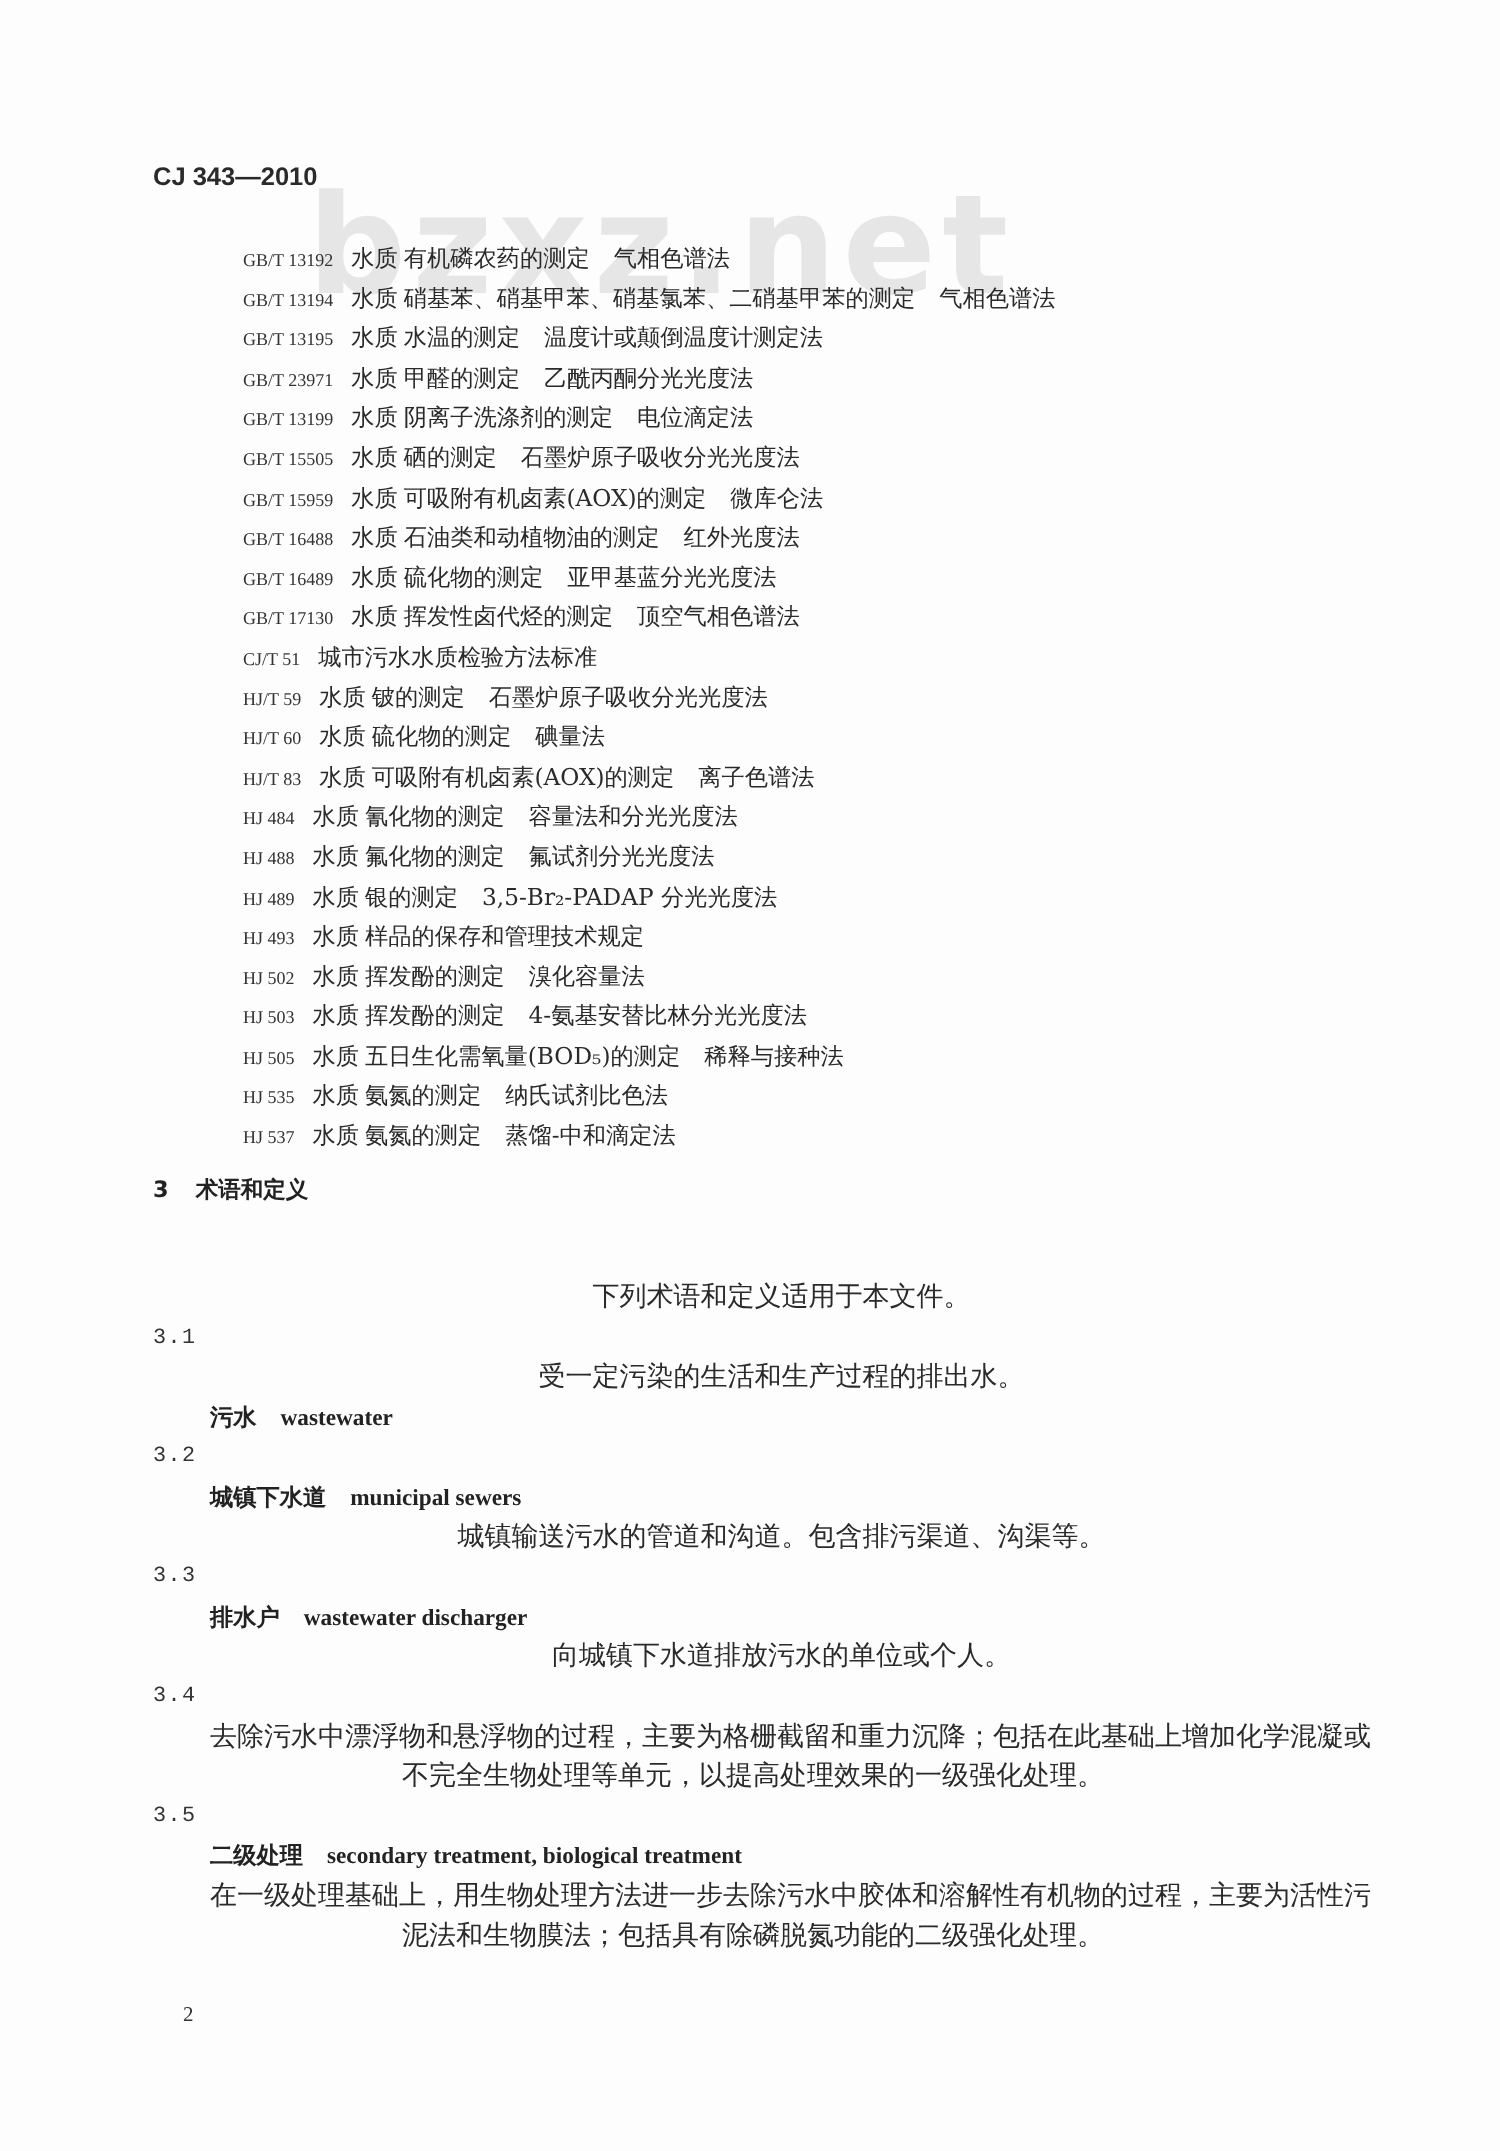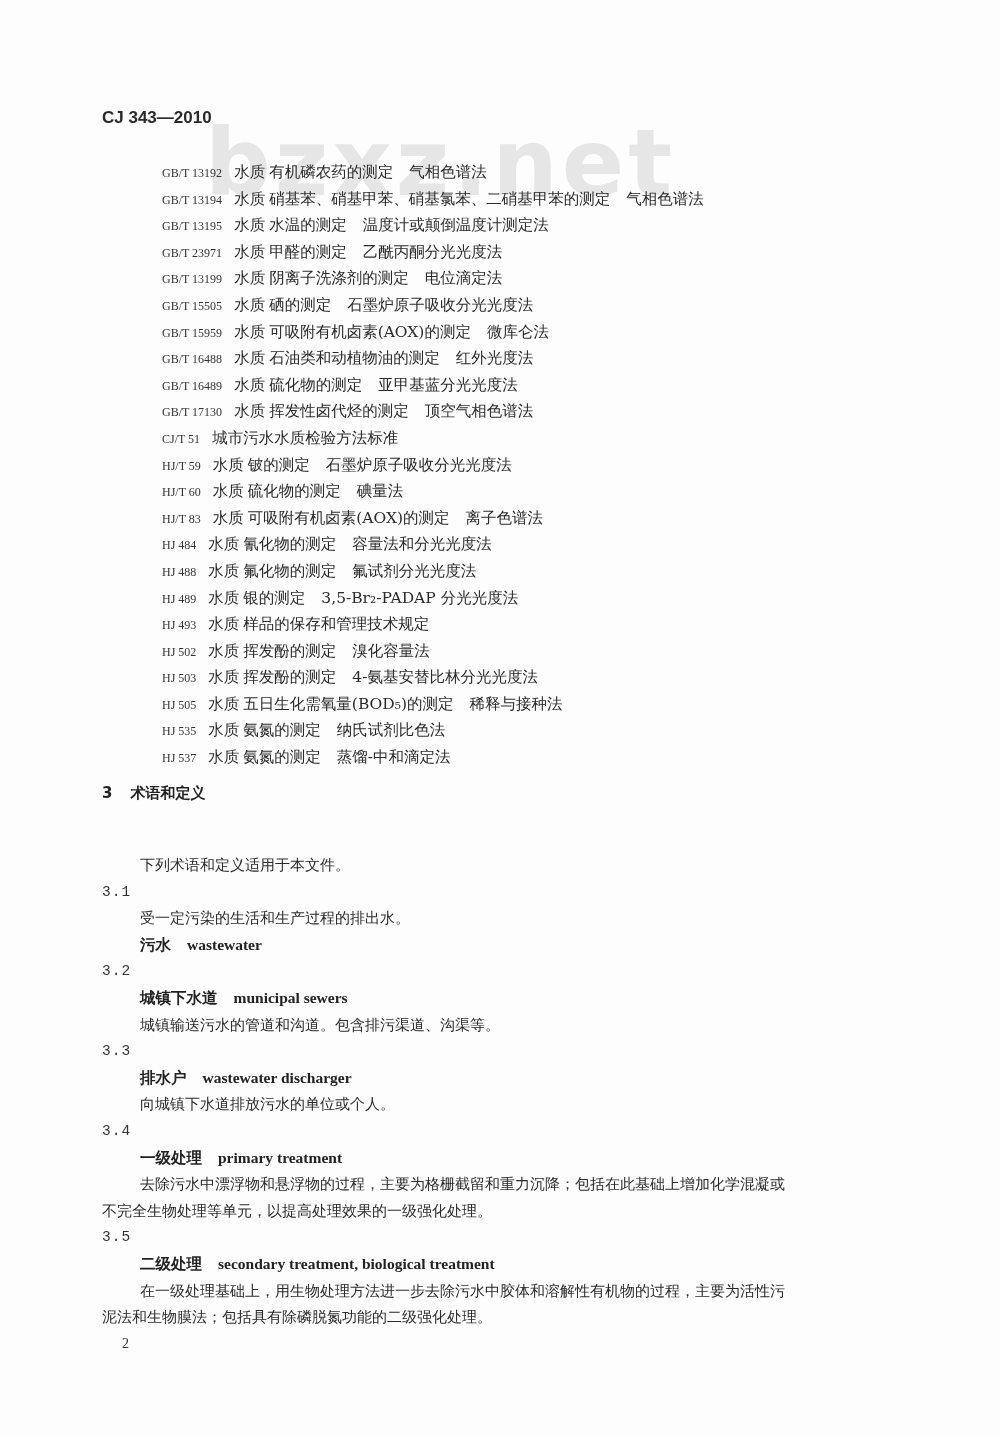--- a/index.html
+++ b/index.html
@@ -107,22 +107,23 @@
       font-weight: bold;
       margin-right: 16px;
     }
     .term-en {
       font-family: "Liberation Serif", "DejaVu Serif", serif;
       font-weight: bold;
       font-size: 15.5px;
     }
     .def {
       font-family: "DejaVu Sans", "Liberation Sans", sans-serif;
-      font-size: 15px;
+      font-size: 18px;
       color: #2a2a2a;
+      text-align: center;
     }
     .page-number {
       position: absolute;
       left: 122px;
       top: 1336px;
       font-family: "Liberation Serif", "DejaVu Serif", serif;
       font-size: 14px;
       color: #333;
       z-index: 1;
     }
@@ -175,21 +176,20 @@
 
     <div class="line clause-num">3.2</div>
     <div class="line indent"><span class="term-zh">城镇下水道</span><span class="term-en">municipal sewers</span></div>
     <div class="line indent def">城镇输送污水的管道和沟道。包含排污渠道、沟渠等。</div>
 
     <div class="line clause-num">3.3</div>
     <div class="line indent"><span class="term-zh">排水户</span><span class="term-en">wastewater discharger</span></div>
     <div class="line indent def">向城镇下水道排放污水的单位或个人。</div>
 
     <div class="line clause-num">3.4</div>
-    <div class="line indent"><span class="term-zh">一级处理</span><span class="term-en">primary treatment</span></div>
     <div class="line indent def">去除污水中漂浮物和悬浮物的过程，主要为格栅截留和重力沉降；包括在此基础上增加化学混凝或</div>
     <div class="line def">不完全生物处理等单元，以提高处理效果的一级强化处理。</div>
 
     <div class="line clause-num">3.5</div>
     <div class="line indent"><span class="term-zh">二级处理</span><span class="term-en">secondary treatment, biological treatment</span></div>
     <div class="line indent def">在一级处理基础上，用生物处理方法进一步去除污水中胶体和溶解性有机物的过程，主要为活性污</div>
     <div class="line def">泥法和生物膜法；包括具有除磷脱氮功能的二级强化处理。</div>
   </div>
 
   <div class="page-number">2</div>

